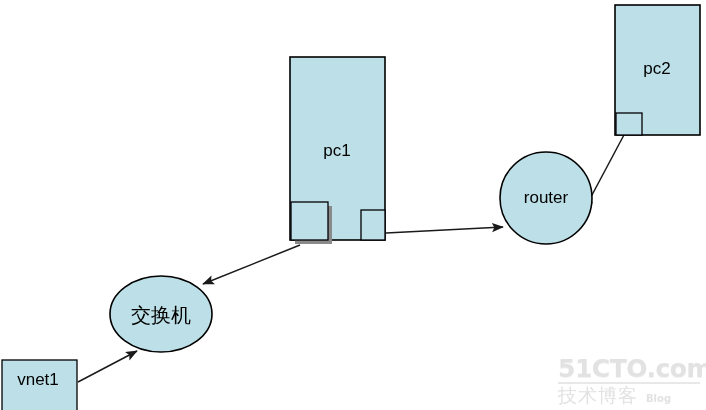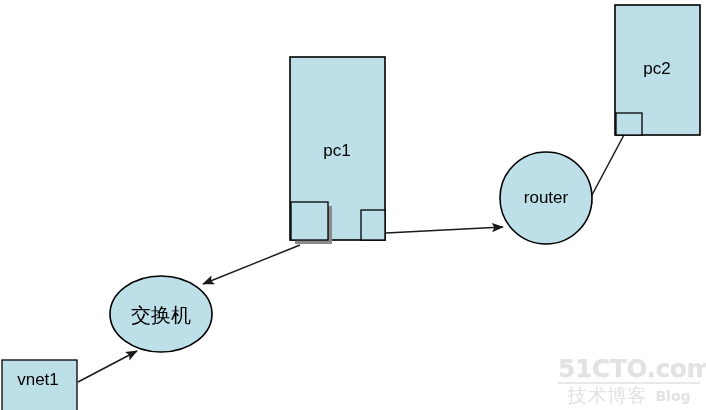--- a/index.html
+++ b/index.html
@@ -80,33 +80,33 @@
     text-shadow: 0 1px 0 #f3f3f3;
   }
   .wm-rule {
     height: 2px;
     background: #e8e8e8;
     margin: 1px 0 2px 0;
   }
   .wm-bottom {
     display: flex;
     align-items: flex-end;
-    justify-content: center;
+    justify-content: flex-start;
     gap: 8px;
     color: #e2e2e2;
   }
   .wm-cjk {
     font-family: "DejaVu Sans", sans-serif;
     font-size: 19px;
     letter-spacing: 1px;
     line-height: 1.05;
   }
   .wm-blog {
     font-family: "DejaVu Sans", sans-serif;
-    font-size: 14px;
+    font-size: 10px;
     font-weight: bold;
     line-height: 1.05;
     padding-bottom: 2px;
   }
 </style>
 </head>
 <body>
 
 <div id="canvas">
 

